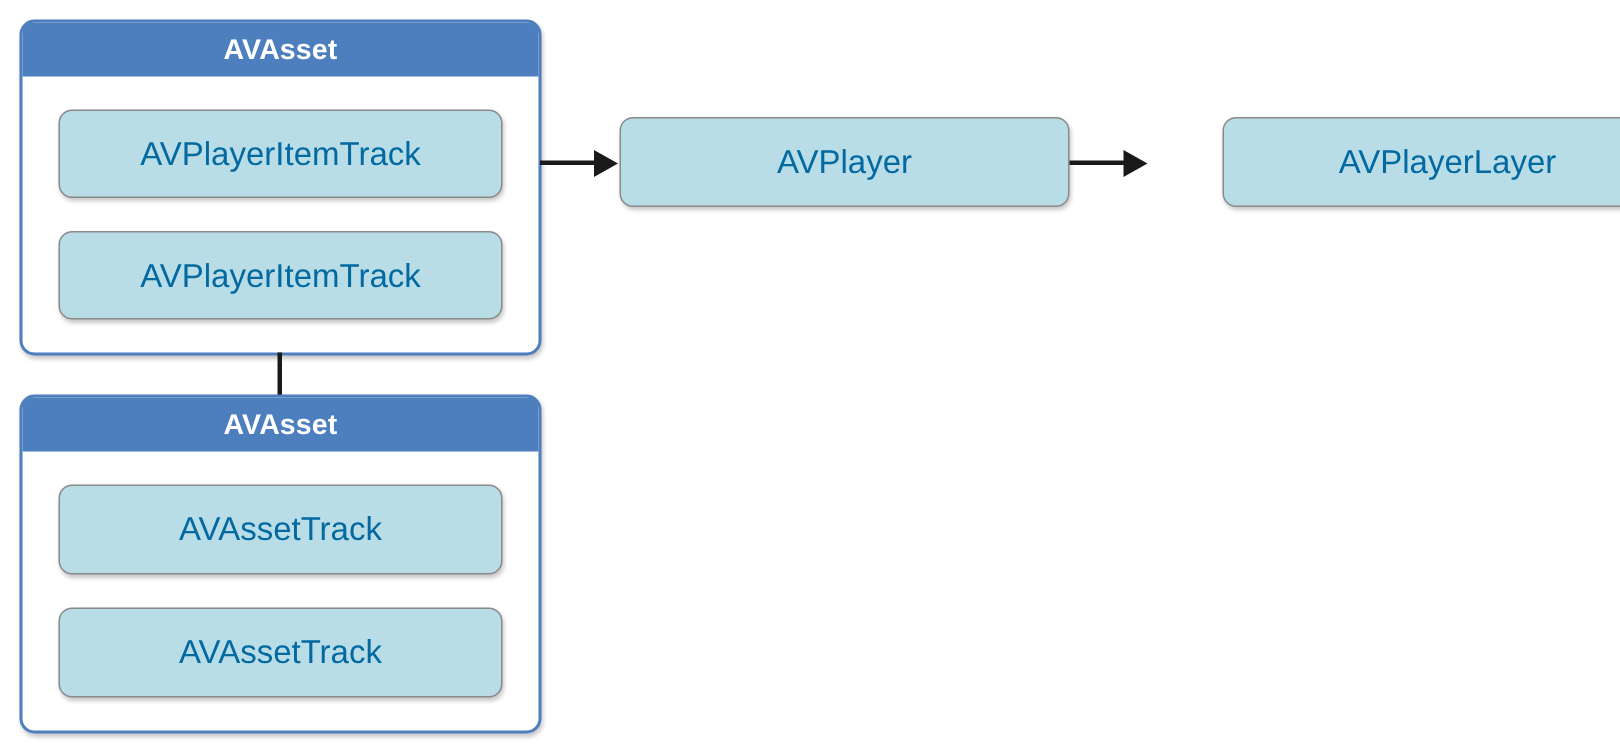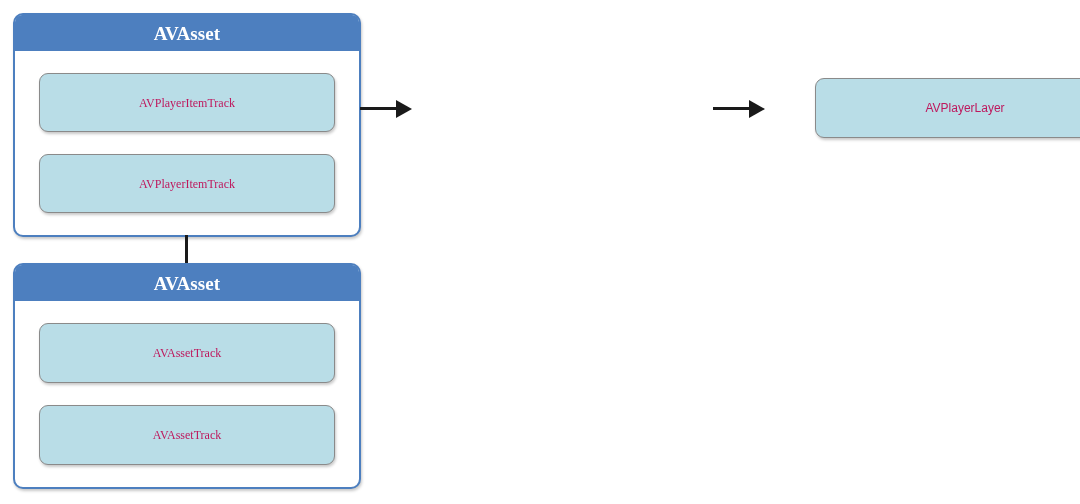--- a/index.html
+++ b/index.html
@@ -19,21 +19,20 @@
   }
 
   
   .group {
     position: absolute;
     box-sizing: border-box;
     background: #ffffff;
     border: 2px solid #4d7fbf;
     border-radius: 10px;
     box-shadow: 1px 2px 3px rgba(0,0,0,0.22);
-    font-family: Liberation Serif, serif;
   }
   .group-header {
     position: absolute;
     left: 0;
     top: 0;
     right: 0;
     height: 36px;
     background: #4d7fbf;
     border-radius: 7px 7px 0 0;
     display: flex;
@@ -62,22 +61,22 @@
 
   
   .node {
     box-sizing: border-box;
     background: #b9dde7;
     border: 1.5px solid #8a8a8a;
     border-radius: 9px;
     display: flex;
     align-items: center;
     justify-content: center;
-    color: #be185d;
-    font-size: 12px;
+    color: #0369a1;
+    font-size: 22px;
     line-height: 1;
     box-shadow: 1px 2px 3px rgba(0,0,0,0.22);
   }
   .node-track {
     flex: 1 1 0;
     min-height: 0;
   }
   .node-std {
     position: absolute;
     height: 60px;
@@ -114,20 +113,21 @@
     </div>
     <div class="group-body">
       <div class="node node-track">AVPlayerItemTrack</div>
       <div class="node node-track">AVPlayerItemTrack</div>
     </div>
   </div>
 
   <div class="h-line" style="left:360px; top:107px; width:38px;"></div>
   <div class="arrow-head" style="left:396px; top:99.5px;"></div>
 
+  <div class="node node-std" style="left:413px; top:78px; width:300px;">AVPlayer</div>
 
   <div class="h-line" style="left:713px; top:107px; width:38px;"></div>
   <div class="arrow-head" style="left:749px; top:99.5px;"></div>
 
   <div class="node node-std" style="left:767px; top:78px; width:300px;margin-left:48px;">AVPlayerLayer</div>
 
   <div class="v-line" style="left:185px; top:235px; height:30px;"></div>
 
   <div class="group" style="left:13px; top:263px; width:348px; height:226px;">
     <div class="group-header">

